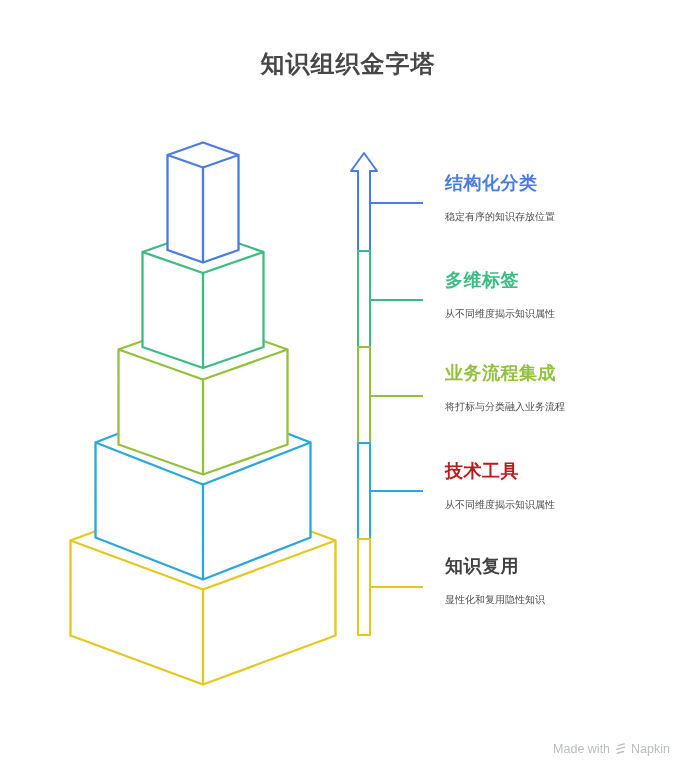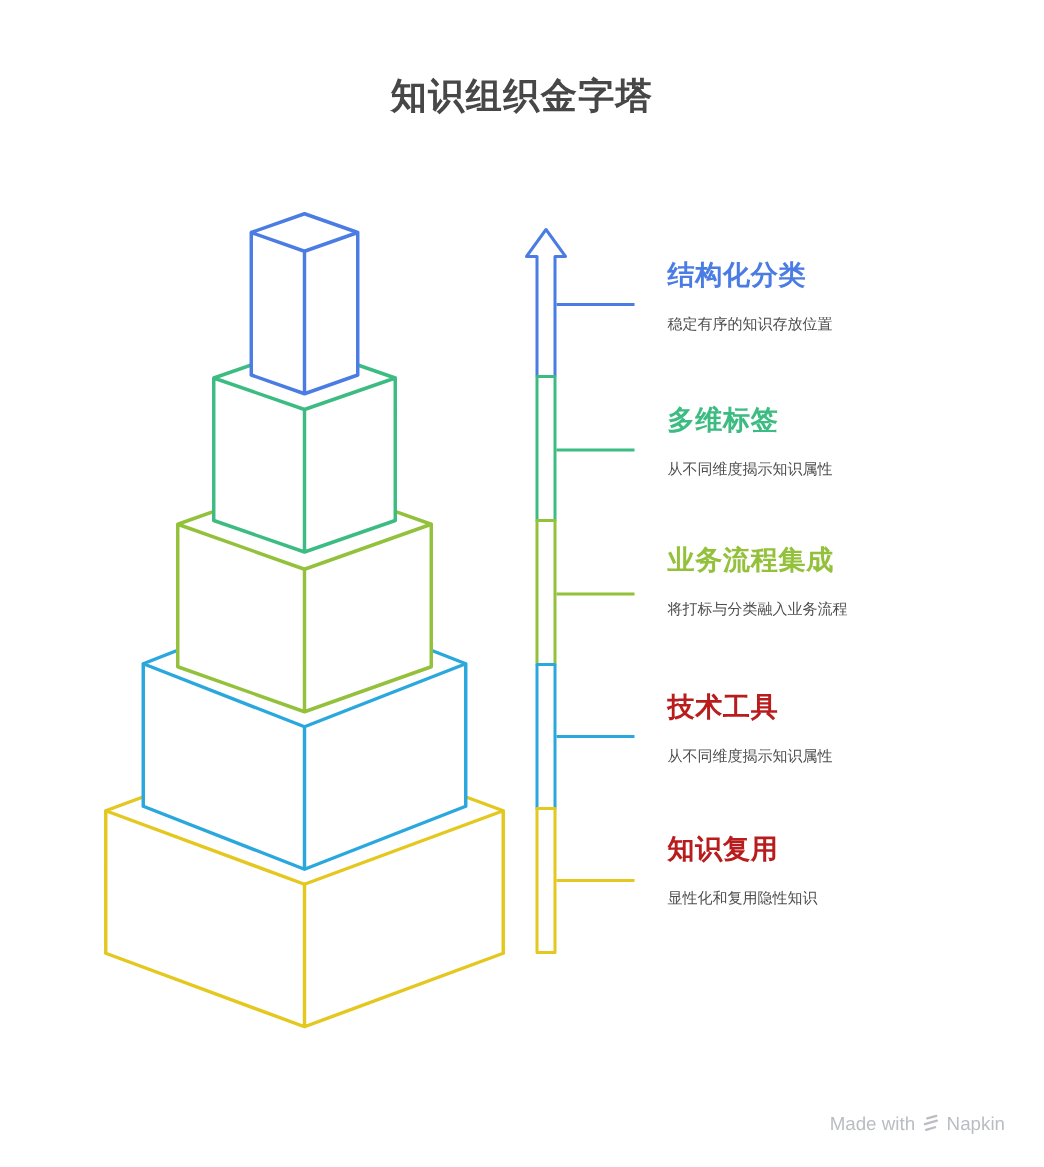--- a/index.html
+++ b/index.html
@@ -99,21 +99,21 @@
     </div>
     <div class="block" style="top:362px">
       <div class="lvl-title" style="color: rgb(148, 193, 60);">业务流程集成</div>
       <div class="lvl-desc">将打标与分类融入业务流程</div>
     </div>
     <div class="block" style="top:460px">
       <div class="lvl-title" style="color: #b91c1c;">技术工具</div>
       <div class="lvl-desc">从不同维度揭示知识属性</div>
     </div>
     <div class="block" style="top:555px">
-      <div class="lvl-title" style="color: #b91c1c;">知识复用</div>
+      <div class="lvl-title" style="color: #404040;">知识复用</div>
       <div class="lvl-desc">显性化和复用隐性知识</div>
     </div>
   </div>
 
   <div class="footer">
     <span>Made with</span>
     <svg width="13" height="13" viewBox="0 0 13 13">
       <g stroke="currentColor" stroke-width="1.5" stroke-linecap="round" fill="none">
         <path d="M4.2,3.6 L10.2,1.9"></path>
         <path d="M2.6,7.4 L10.6,5.1"></path>

